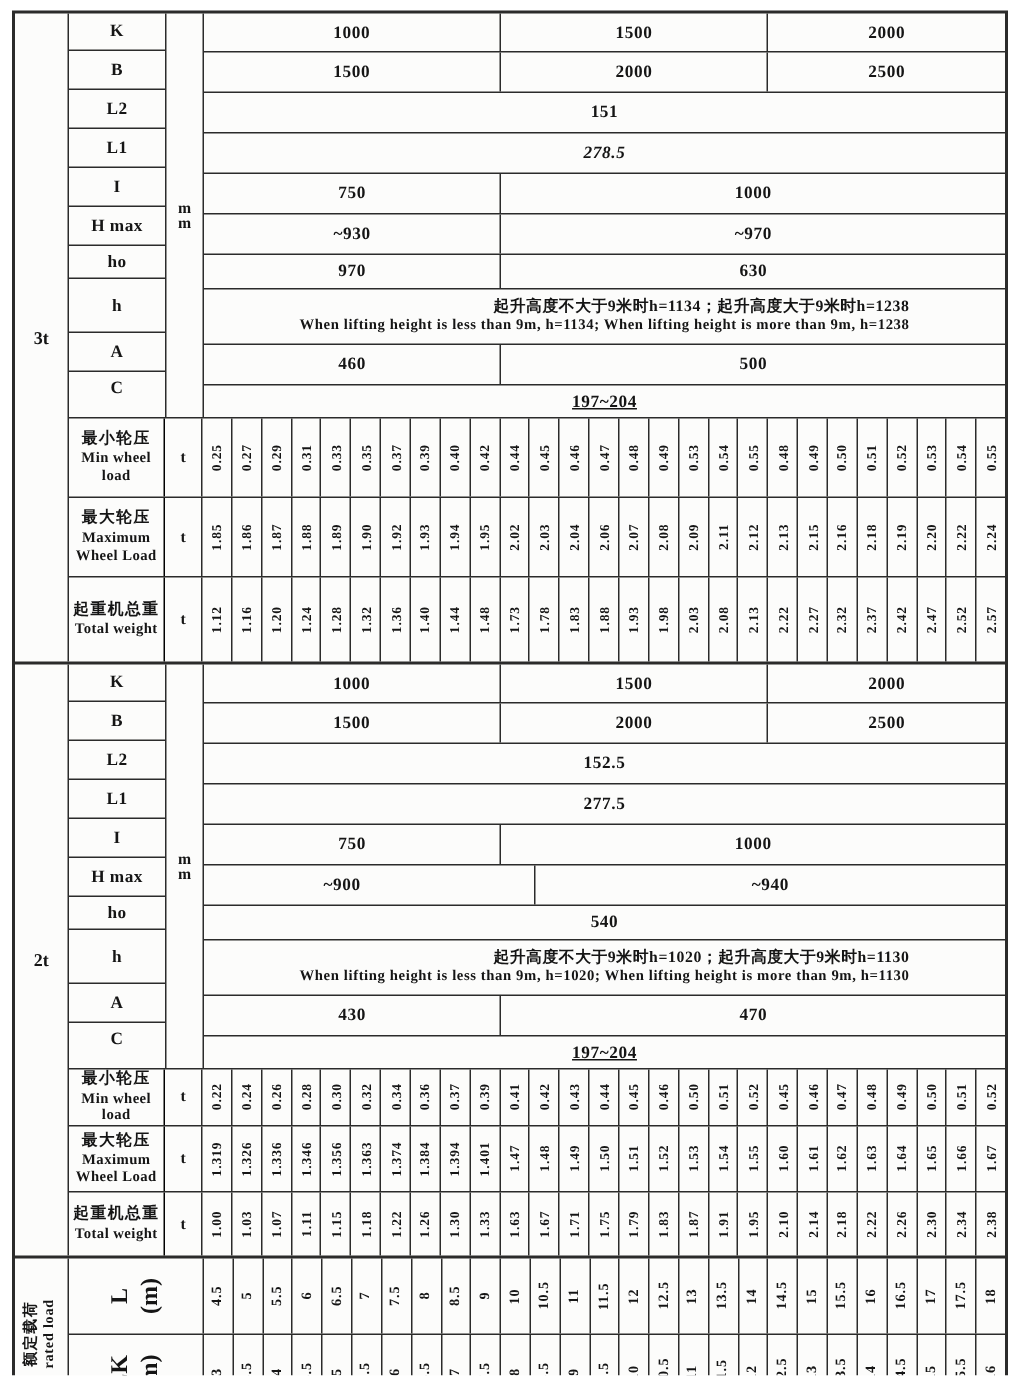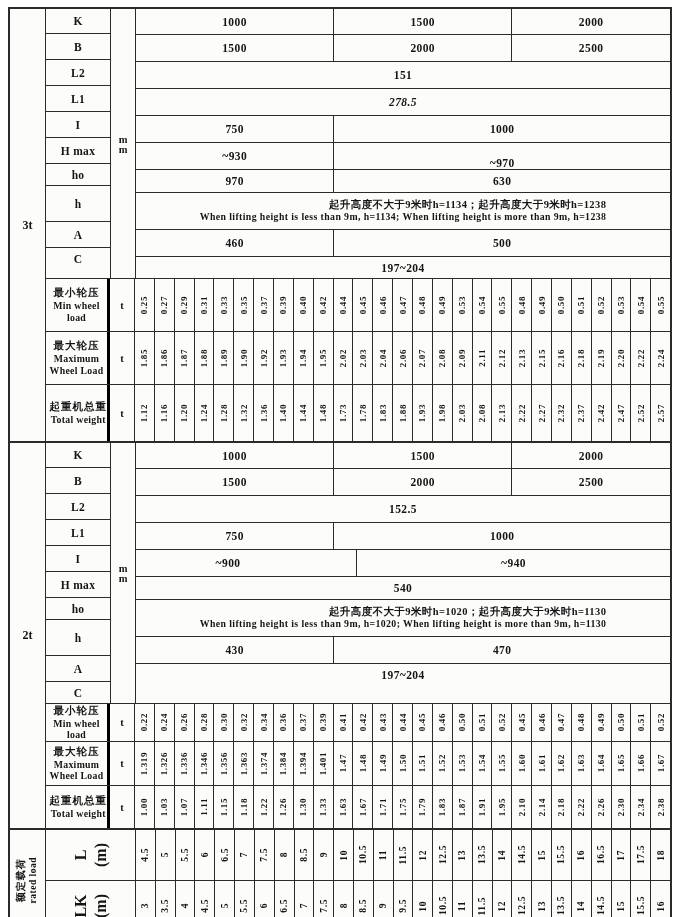--- a/index.html
+++ b/index.html
@@ -19,28 +19,28 @@
   .secl{width:36px;border-right:1px solid #2b2b2b;font-size:12px;flex:none;}
   .secbody{flex:1;display:flex;flex-direction:column;min-width:0;}
   .dimblock{display:flex;}
   .dimlabels{width:64px;flex:none;display:flex;flex-direction:column;border-right:1px solid #2b2b2b;}
   .dlbl{border-bottom:1px solid #2b2b2b;font-size:11.5px;letter-spacing:.3px;}
   .dlbl:last-child{border-bottom:none;}
   .unitcol{width:25px;flex:none;border-right:1px solid #2b2b2b;}
   .vu{writing-mode:vertical-rl;text-orientation:upright;font-size:10.5px;letter-spacing:-1px;}
   .dimdata{flex:1;display:flex;flex-direction:column;min-width:0;}
   .dimrow{display:flex;border-bottom:1px solid #2b2b2b;}
-  .dimrow:last-child{border-bottom:none;}
+  .dimrow:last-child{border-bottom:none;text-decoration:underline;}
   .dc{font-size:11.5px;letter-spacing:.4px;min-width:0;}
   .dc + .dc{border-left:1px solid #2b2b2b;}
   .hwrap{text-align:right;line-height:1.25;}
   .hwrap .zh{font-size:10.5px;}
   .hwrap .en{font-size:9.8px;letter-spacing:.4px;}
   .loadrow{display:flex;border-top:1px solid #2b2b2b;}
-  .llbl{width:64px;flex:none;border-right:3px solid #000000;text-align:center;justify-content:flex-end;}
+  .llbl{width:64px;flex:none;border-right:1px solid #000000;text-align:center;}
   .llbl .zh{font-size:10.5px;letter-spacing:1px;line-height:1.3;}
   .llbl .en{font-size:9.8px;letter-spacing:.3px;line-height:1.2;}
   .lunit{width:25px;flex:none;border-right:1px solid #2b2b2b;font-size:10.5px;}
   .ldata{flex:1;display:flex;min-width:0;}
   .vc{flex:1;min-width:0;}
   .vc + .vc{border-left:1px solid #2b2b2b;}
   .v{writing-mode:vertical-rl;transform:rotate(180deg);font-size:9px;letter-spacing:.6px;white-space:nowrap;}
   .fsec{display:flex;}
   .flbl{width:36px;flex:none;border-right:1px solid #2b2b2b;}
   .rot2{transform:rotate(-90deg);text-align:center;white-space:nowrap;line-height:1.25;}
@@ -116,21 +116,21 @@
                   <span>750</span>
                 </div>
                 <div class="dc c" style="flex: 17 1 0px;">
                   <span>1000</span>
                 </div>
               </div>
               <div class="dimrow" style="height: 26px;">
                 <div class="dc c" style="flex: 10 1 0px;">
                   <span>~930</span>
                 </div>
-                <div class="dc c" style="flex: 17 1 0px; align-items: flex-end;">
+                <div class="dc c" style="flex: 17 1 0px;">
                   <span>~970</span>
                 </div>
               </div>
               <div class="dimrow" style="height: 22px;">
                 <div class="dc c" style="flex: 10 1 0px;">
                   <span>970</span>
                 </div>
                 <div class="dc c" style="flex: 17 1 0px;">
                   <span>630</span>
                 </div>
@@ -485,20 +485,25 @@
                 <div class="dc c" style="flex: 8 1 0px;">
                   <span>2500</span>
                 </div>
               </div>
               <div class="dimrow" style="height: 26px;">
                 <div class="dc c" style="flex: 27 1 0px;">
                   <span>152.5</span>
                 </div>
               </div>
               <div class="dimrow" style="height: 26px;">
+                <div class="dc c" style="flex: 27 1 0px;">
+                  <span>277.5</span>
+                </div>
+              </div>
+              <div class="dimrow" style="height: 26px;">
                 <div class="dc c" style="flex: 10 1 0px;">
                   <span>750</span>
                 </div>
                 <div class="dc c" style="flex: 17 1 0px;">
                   <span>1000</span>
                 </div>
               </div>
               <div class="dimrow" style="height: 26px; gap: 36px;">
                 <div class="dc c" style="flex: 10 1 0px;">
                   <span>~900</span>

